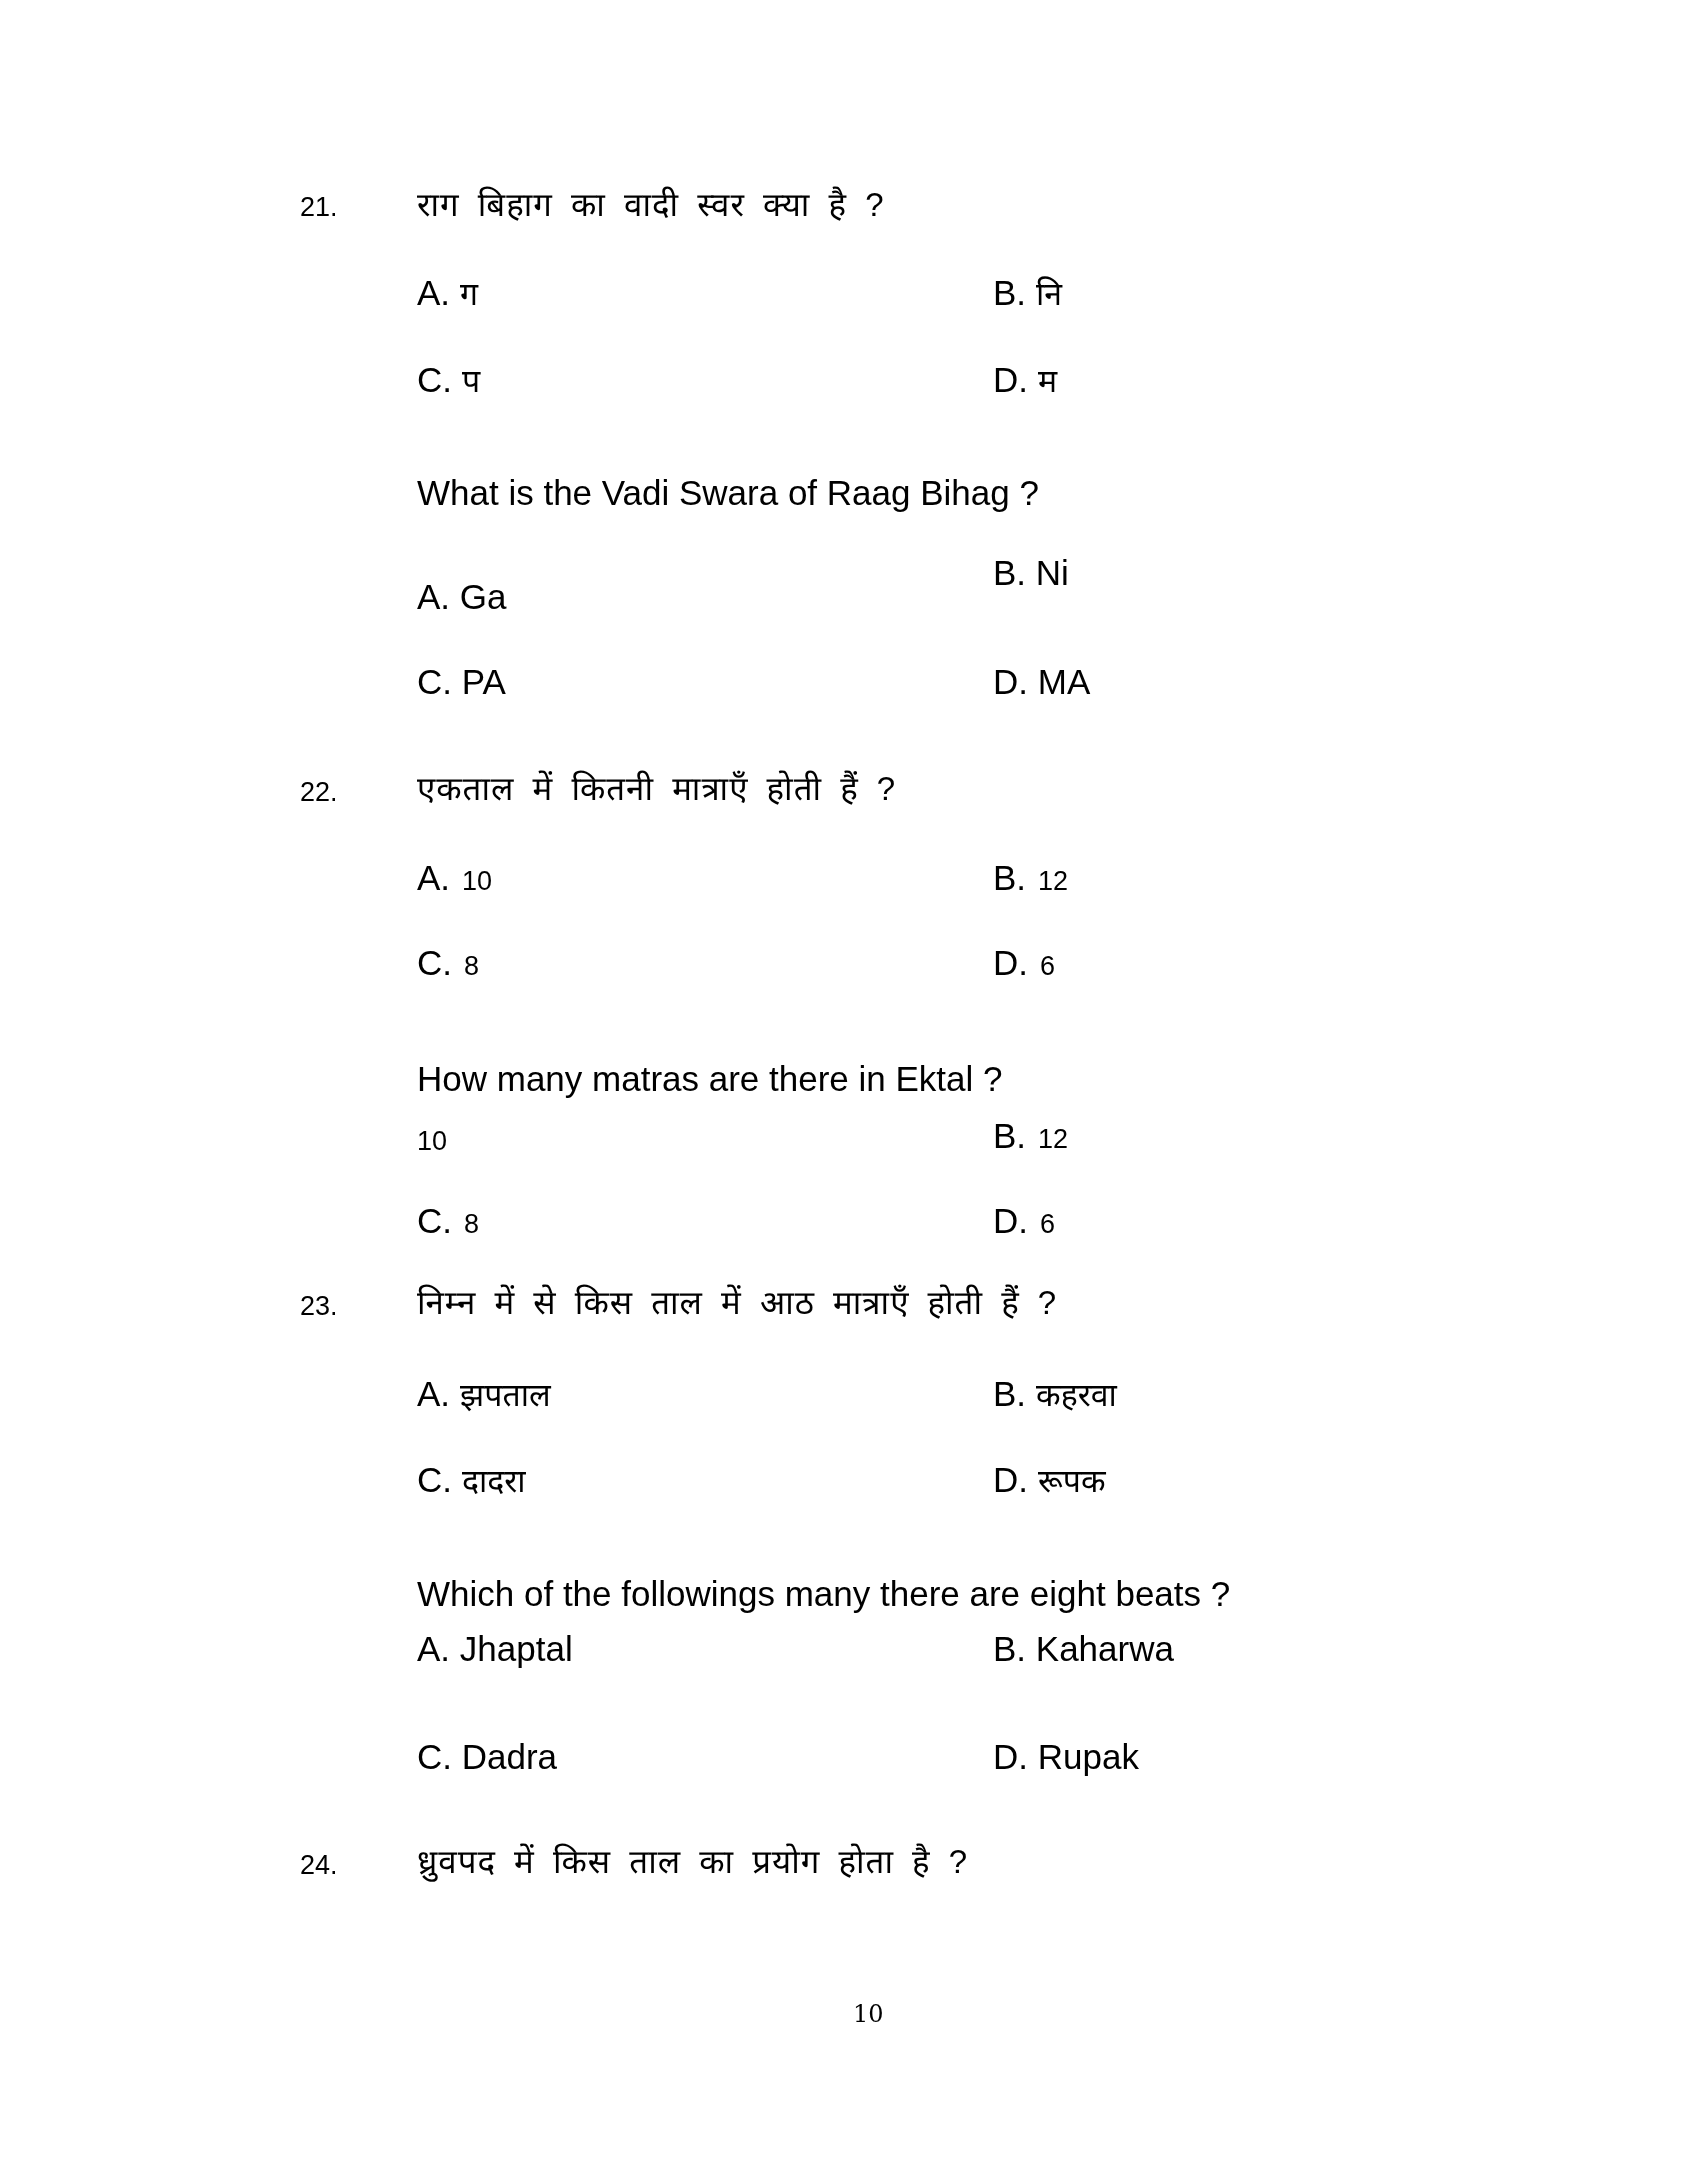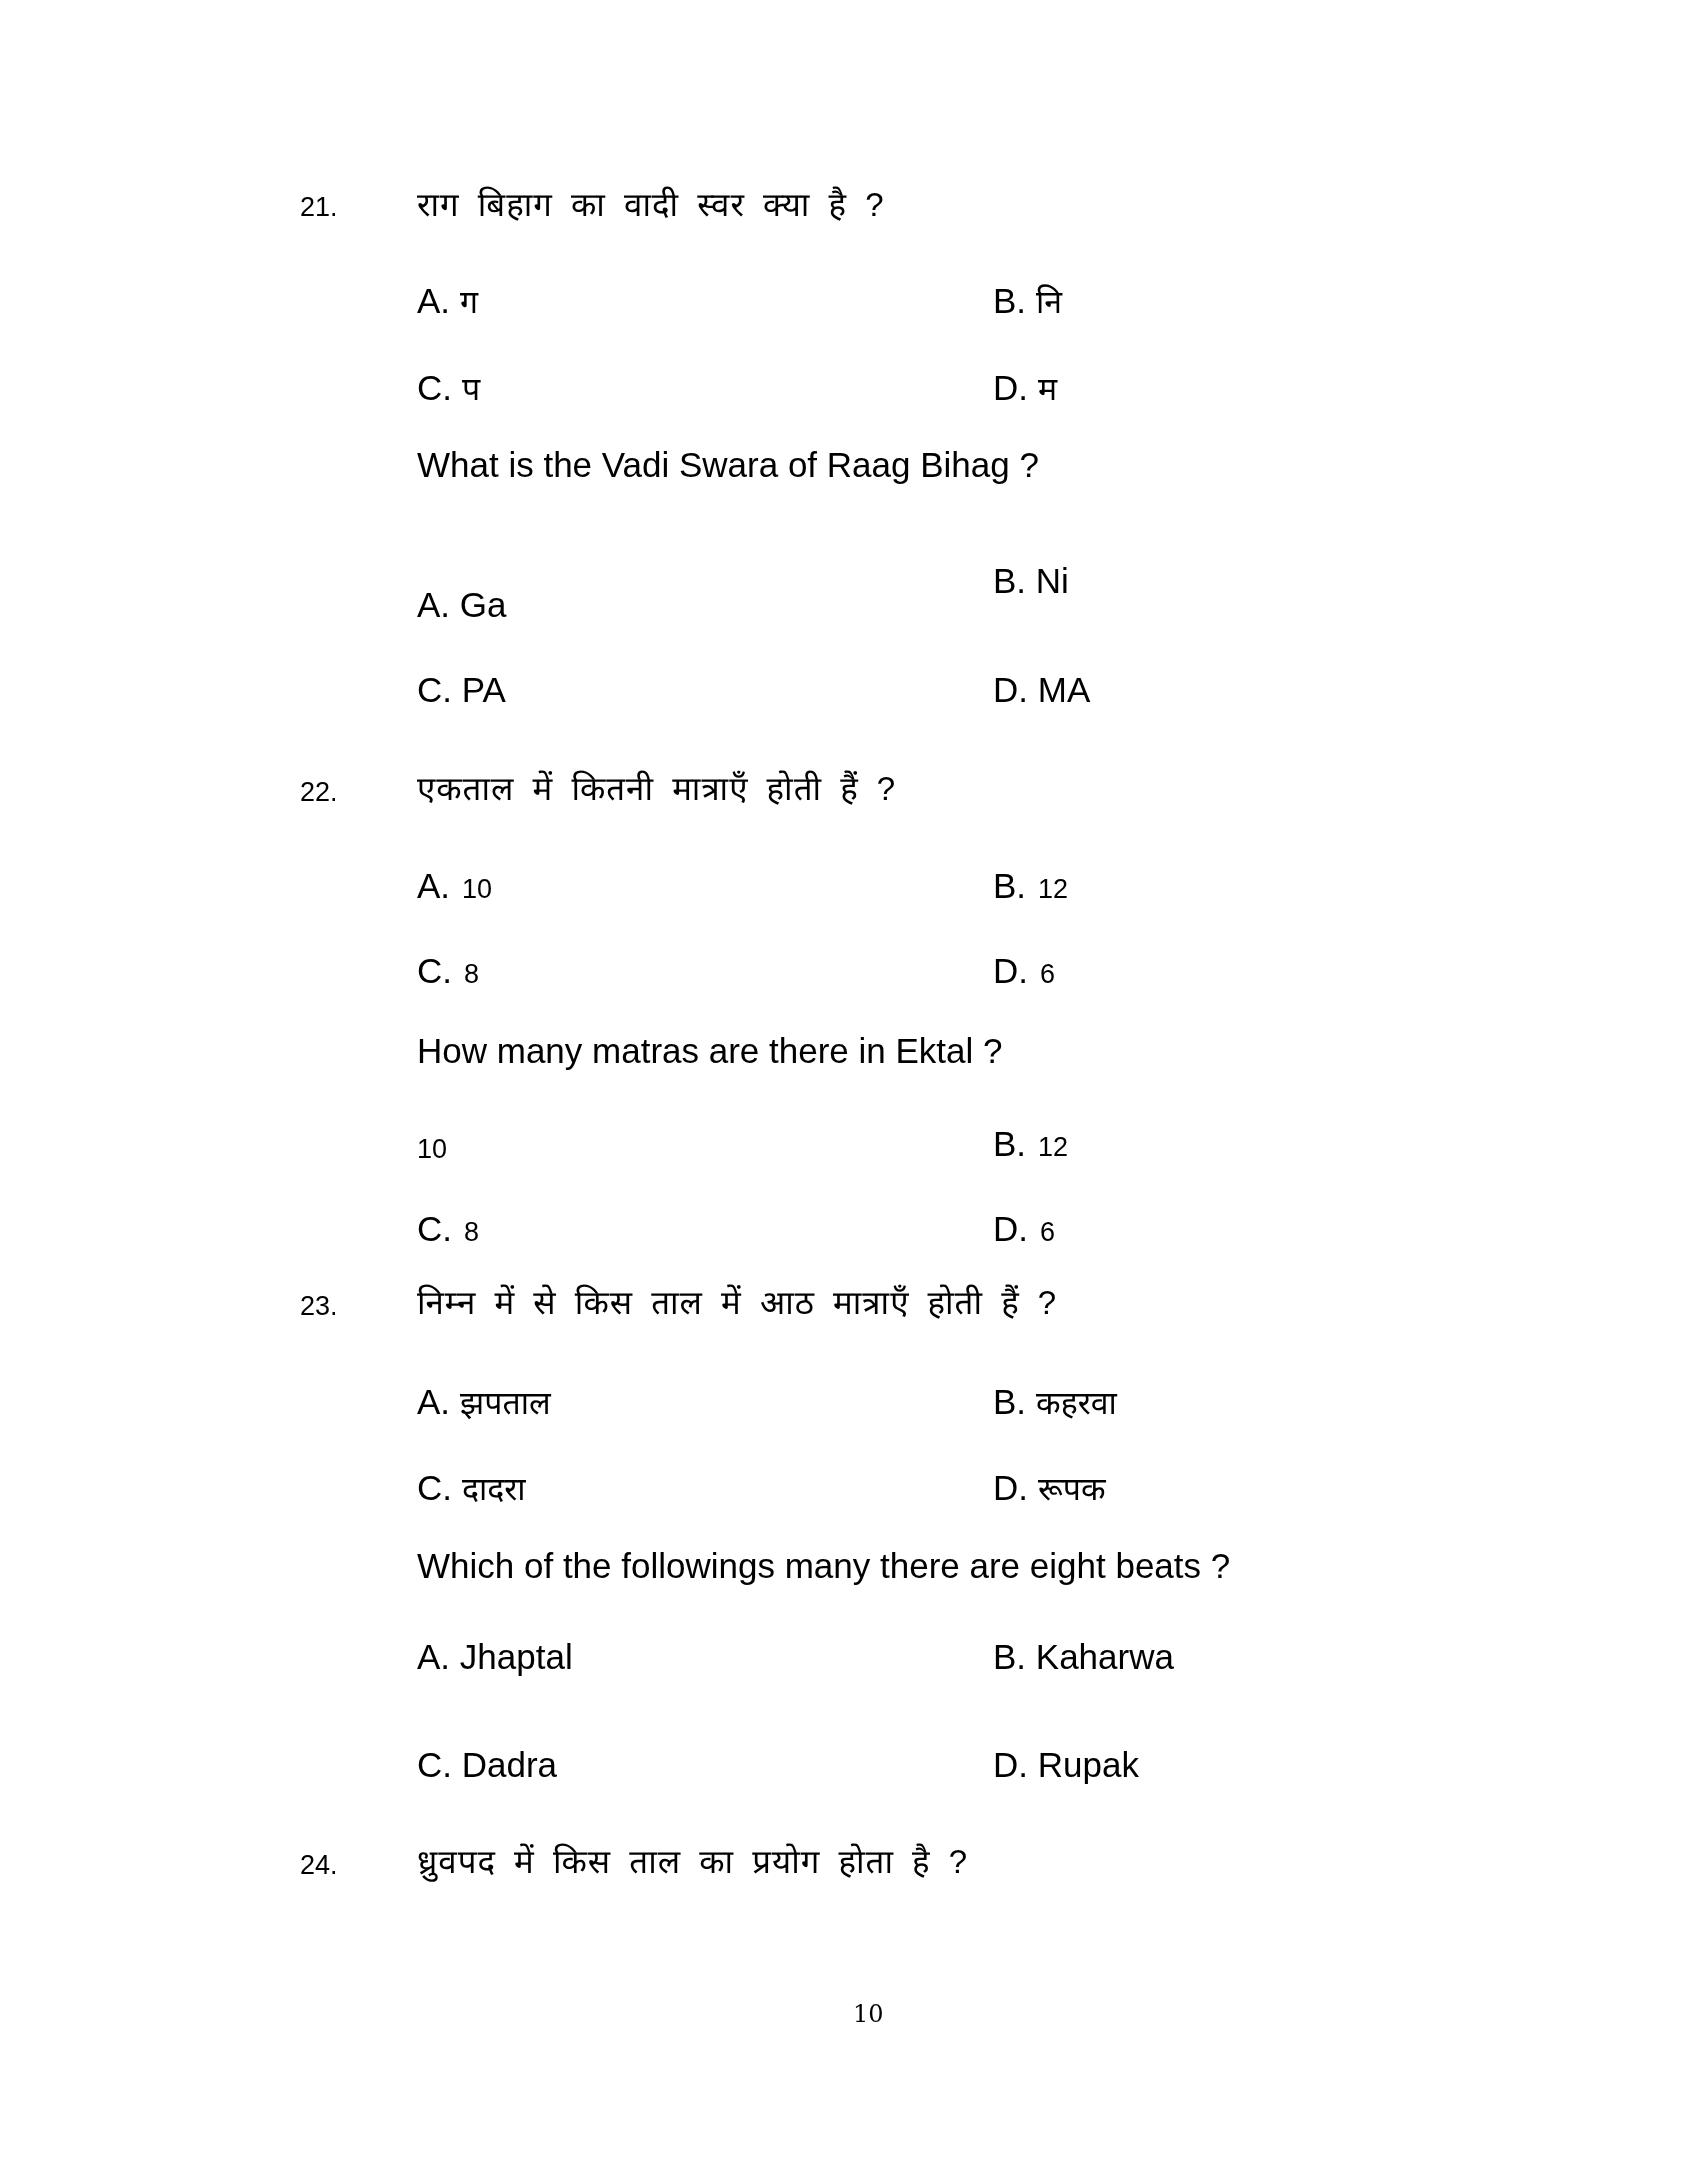--- a/index.html
+++ b/index.html
@@ -1,22 +1,22 @@
 <!DOCTYPE html>
 <html><head>
 <meta charset="utf-8">
 <style>
   html, body { margin: 0; padding: 0; background: #ffffff; }
   body { width: 1683px; height: 2178px; position: relative; overflow: hidden;
          font-family: "Liberation Sans", "DejaVu Sans", sans-serif; color: #000; }
   .abs { position: absolute; white-space: nowrap; line-height: 1; }
   .qnum { font-size: 27px; left: 300px; }
   .qtext-hi { font-size: 33px; left: 417px; letter-spacing: 1px; word-spacing: 8px; text-align: right; }
-  .qtext-en { font-size: 35px; left: 417px; }
-  .opt { font-size: 35px; margin-top: 8px; }
+  .qtext-en { font-size: 35px; left: 417px; margin-top: 28px; }
+  .opt { font-size: 35px; }
   .opt .val-hi { font-size: 32px; margin-left: 10px; }
   .opt .val-num { font-size: 27px; margin-left: 12px; }
   .colA { left: 417px; }
   .colB { left: 993px; }
   .pagenum { font-family: "DejaVu Serif", "Liberation Serif", serif; font-size: 24px; left: 853px; }
 </style>
 </head>
 <body>
 
 <div class="abs qnum" style="top:194px">21.</div>

